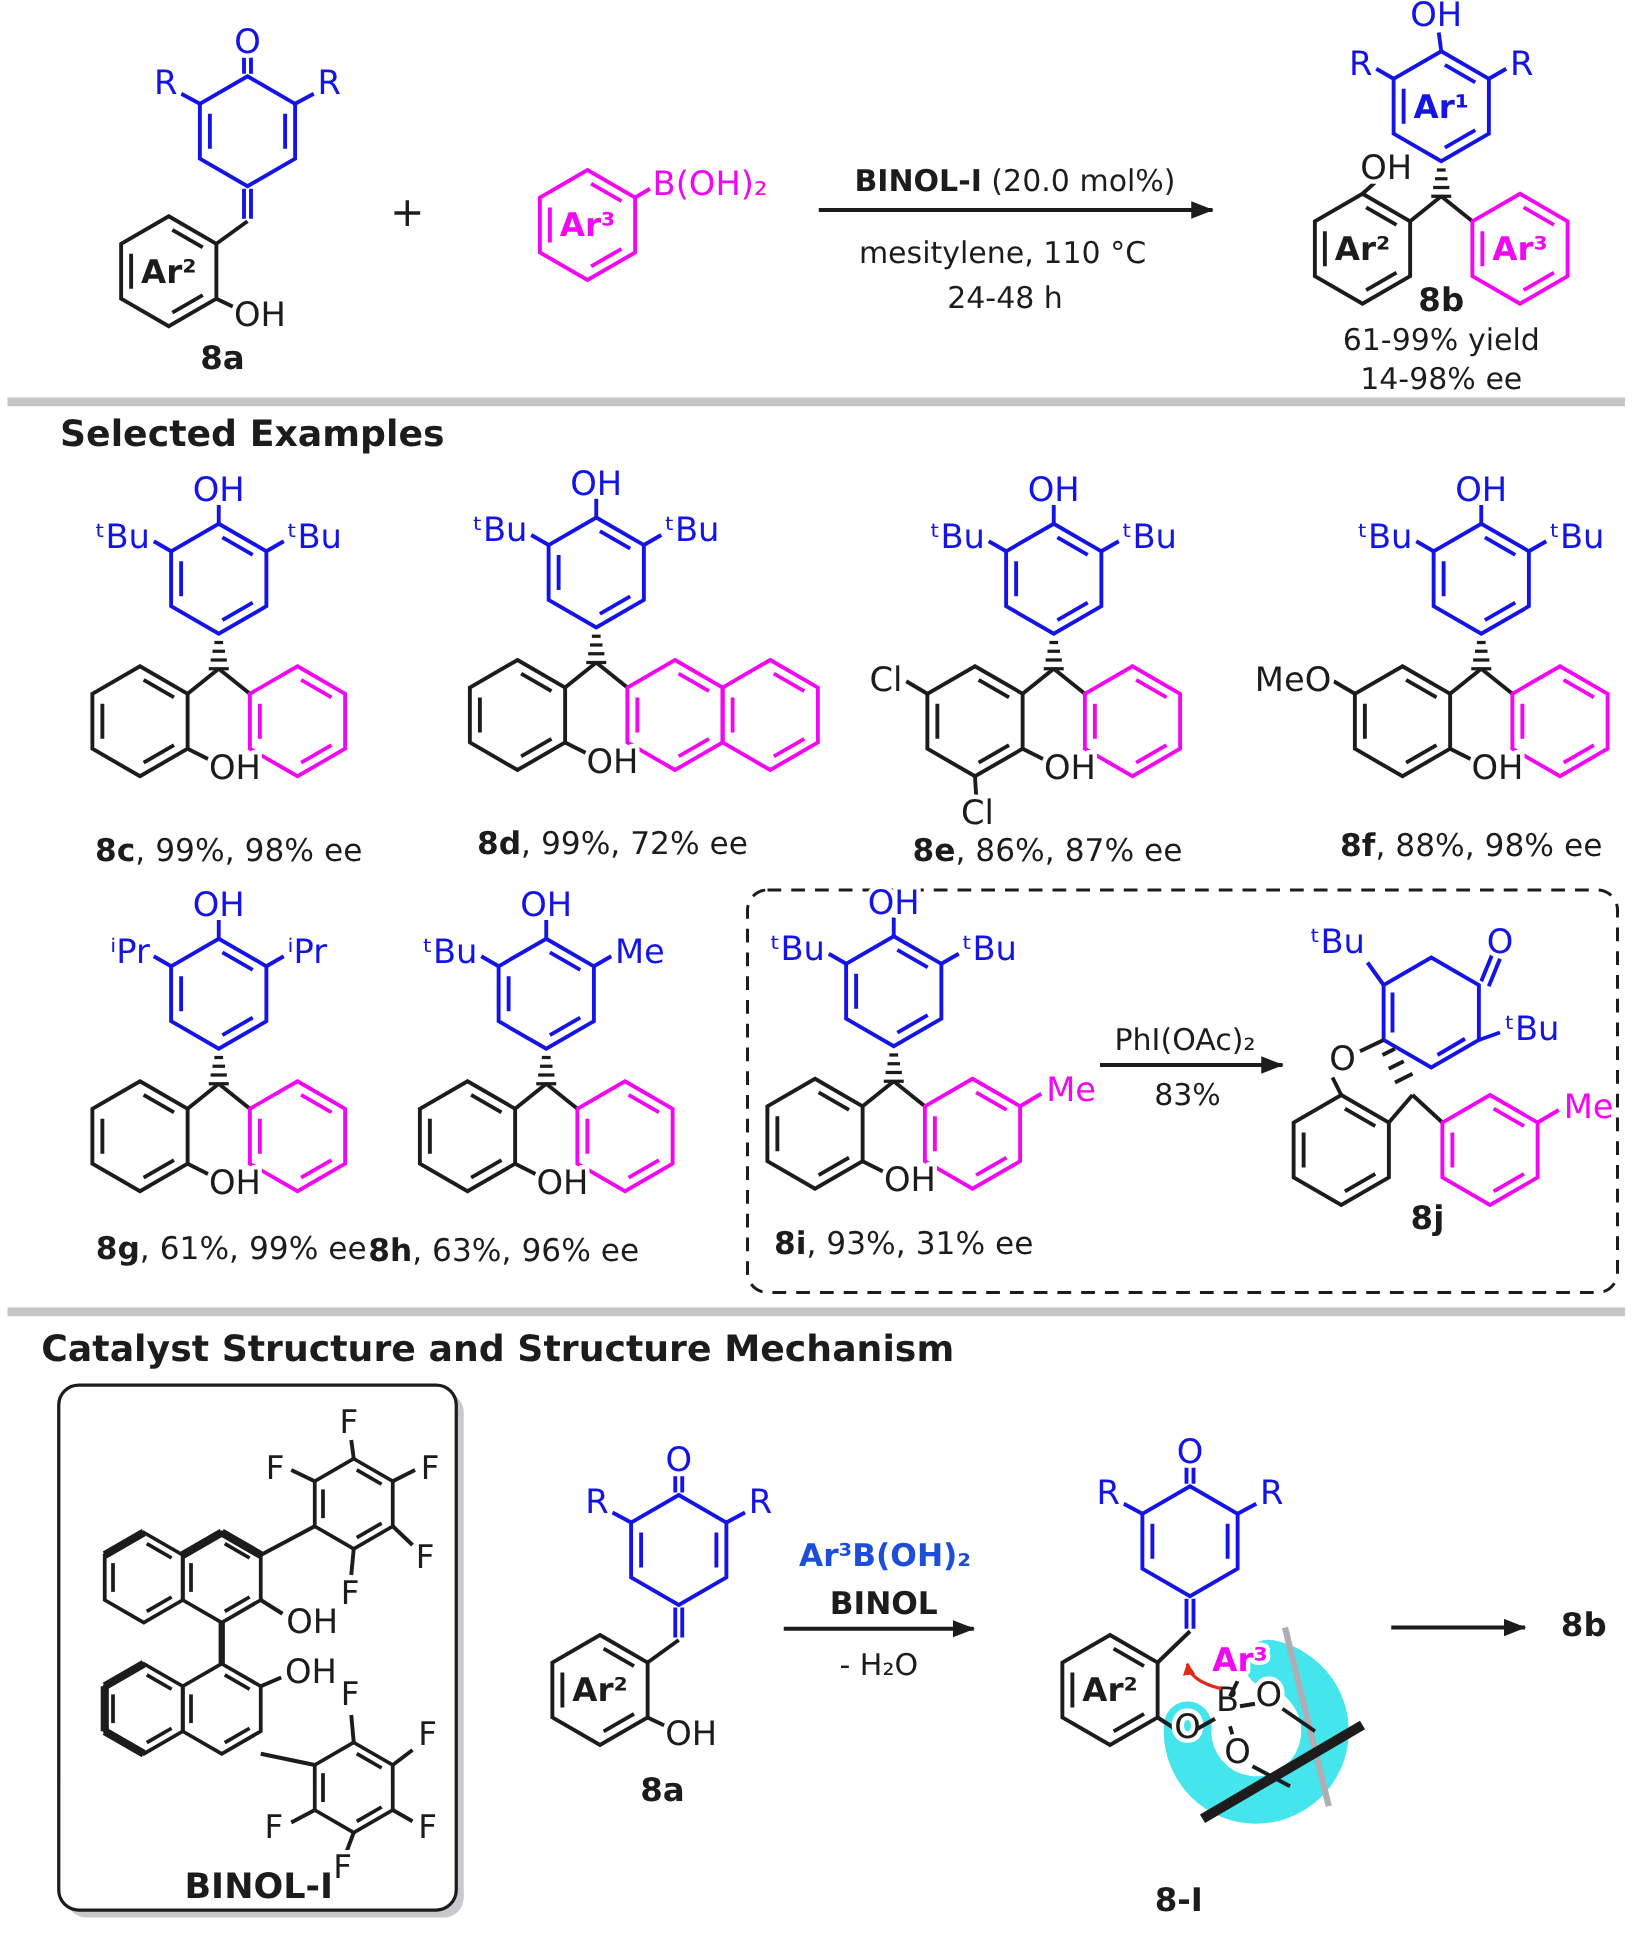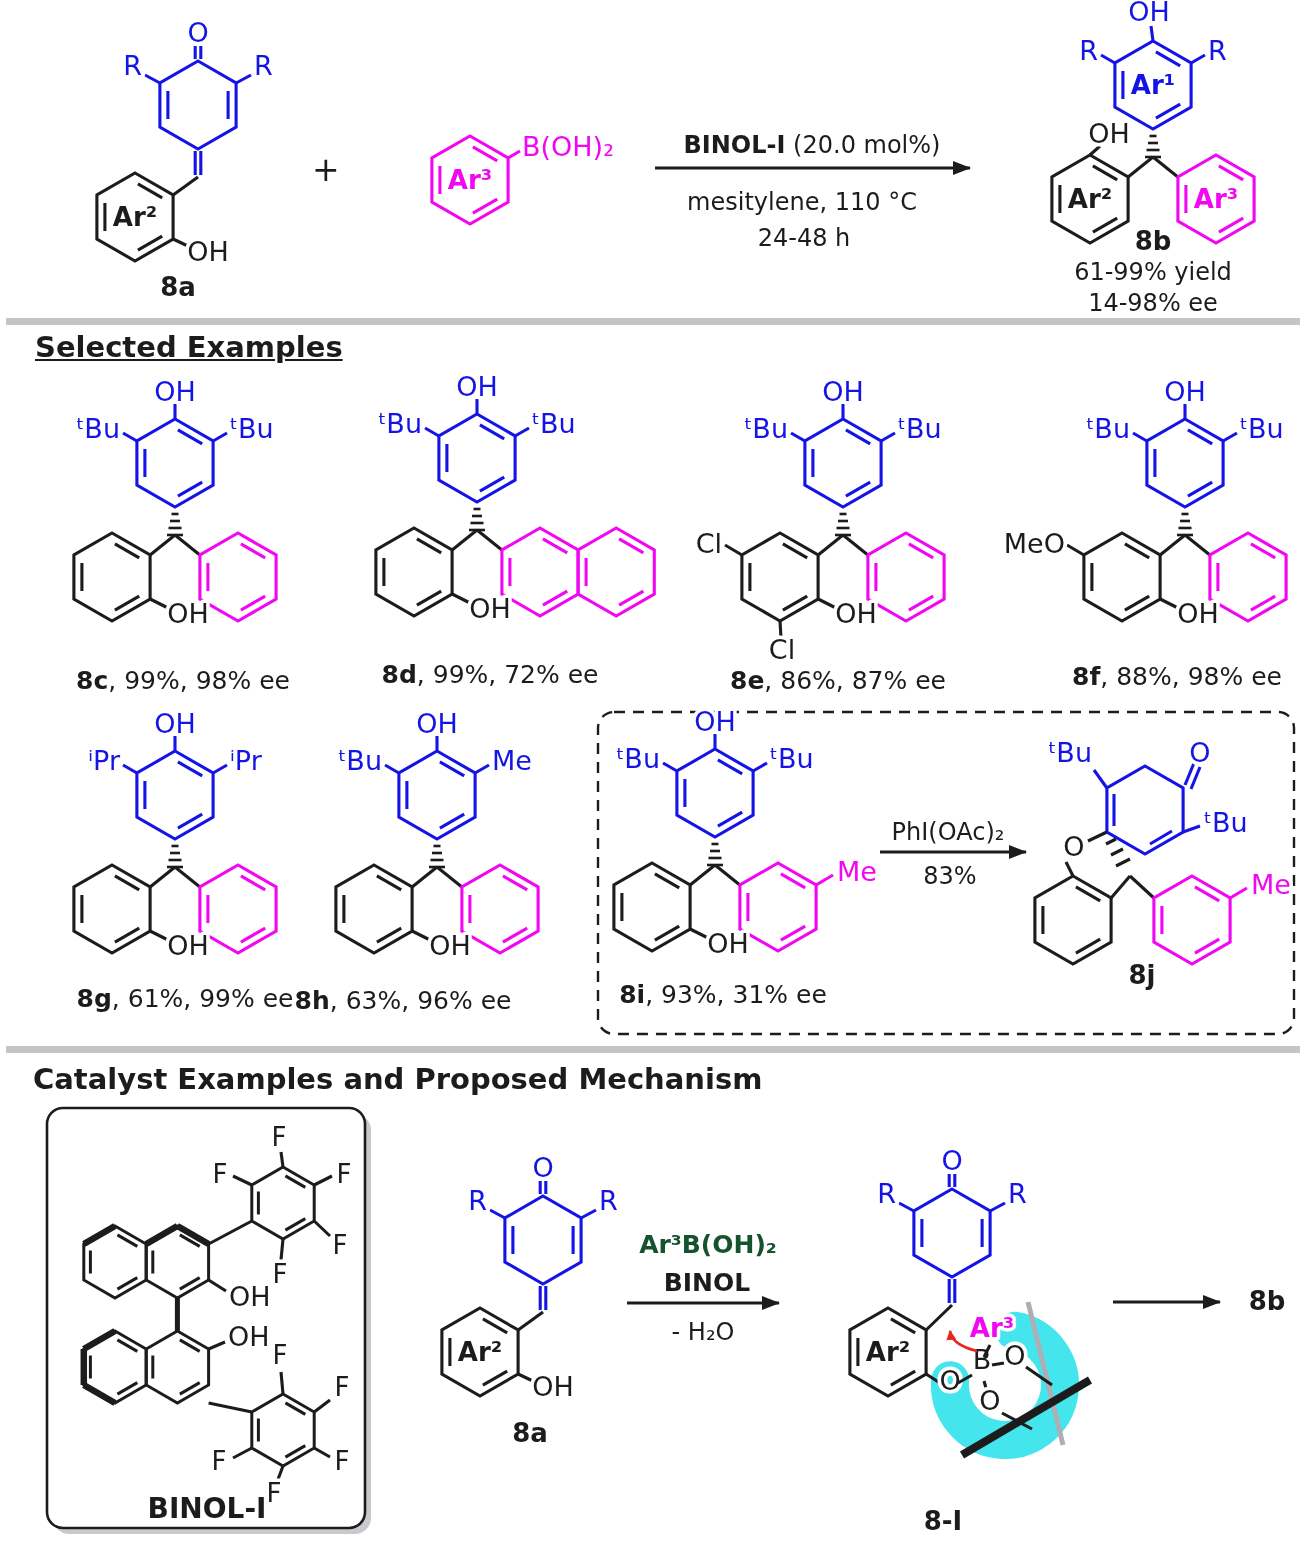--- a/index.html
+++ b/index.html
@@ -18,21 +18,21 @@
   .af{font-size:26px;}
   .b{fill:#1414e6;} .m{fill:#f207f2;} .k{fill:#1c1c1c;}
   .e{text-anchor:end;} .s{text-anchor:start;}
   .ringlbl{font-size:26px;font-weight:bold;}
   
   .ov{position:absolute;white-space:nowrap;}
   .cap{position:absolute;transform:translateX(-50%);font-size:25px;white-space:nowrap;}
   .capb{font-weight:bold;font-size:26px;}
   .hdr{position:absolute;font-weight:bold;font-size:29px;white-space:nowrap;}
   .cond{position:absolute;transform:translateX(-50%);font-size:24px;white-space:nowrap;text-align:right;}
-  .mag{color:#14532d;}
+  .mag{color:#1d4ed8;}
 </style>
 </head>
 <body>
 
 <svg id="gfx" width="1306" height="1546" viewBox="0 0 1306 1546">
   <defs>
     <g id="ring" fill="none" stroke="currentColor" stroke-width="3.1">
       <polygon points="0,-44 38.1,-22 38.1,22 0,44 -38.1,22 -38.1,-22"></polygon>
       <line x1="2.9" y1="-33.1" x2="27.2" y2="-19.1"></line>
       <line x1="27.2" y1="19.1" x2="2.9" y2="33.1"></line>
@@ -373,35 +373,35 @@
 <div class="cap capb" style="left:178px;top:272px;"><b>8a</b></div>
 
 <div class="cond" style="left:812px;top:131px;"><b>BINOL-I</b><span> (20.0 mol%)</span></div>
 <div class="cond" style="left:802px;top:188px;">mesitylene,  110 °C</div>
 <div class="cond" style="left:804px;top:224px;">24-48 h</div>
 
 <div class="cap capb" style="left:1153px;top:226px;"><b>8b</b></div>
 <div class="cap" style="left:1153px;top:258px;font-size:24px;">61-99% yield</div>
 <div class="cap" style="left:1153px;top:289px;font-size:24px;">14-98% ee</div>
 
-<div class="hdr" style="left:35px;top:330px;text-decoration:underline;">Selected Examples</div>
+<div class="hdr" style="left:48px;top:330px;">Selected Examples</div>
 
 <div class="cap" style="left:183px;top:666px;"><b>8c</b><span>, 99%, 98% ee</span></div>
 <div class="cap" style="left:490px;top:660px;"><b>8d</b><span>, 99%, 72% ee</span></div>
 <div class="cap" style="left:838px;top:666px;text-align:right;"><b>8e</b><span>, 86%, 87% ee</span></div>
 <div class="cap" style="left:1177px;top:662px;"><b>8f</b><span>, 88%, 98% ee</span></div>
 <div class="cap" style="left:185px;top:984px;"><b>8g</b><span>, 61%, 99% ee</span></div>
 <div class="cap" style="left:403px;top:986px;"><b>8h</b><span>, 63%, 96% ee</span></div>
 <div class="cap" style="left:723px;top:980px;"><b>8i</b><span>, 93%, 31% ee</span></div>
 <div class="cap capb" style="left:1142px;top:960px;"><b>8j</b></div>
 
 <div class="cond" style="left:948px;top:818px;">PhI(OAc)₂</div>
 <div class="cond" style="left:950px;top:862px;">83%</div>
 
-<div class="hdr" style="left:33px;top:1062px;">Catalyst Examples and Proposed Mechanism</div>
+<div class="hdr" style="left:33px;top:1062px;">Catalyst Structure and Structure Mechanism</div>
 
 <div class="cap capb" style="left:207px;top:1492px;font-size:28px;"><b>BINOL-I</b></div>
 
 <div class="cap capb mag" style="left:708px;top:1230px;font-size:25px;">Ar³B(OH)₂</div>
 <div class="cap capb" style="left:707px;top:1268px;font-size:25px;">BINOL</div>
 <div class="cond" style="left:703px;top:1318px;">- H₂O</div>
 
 <div class="cap capb" style="left:530px;top:1418px;"><b>8a</b></div>
 <div class="cap capb" style="left:943px;top:1466px;margin-top:40px;"><b>8-I</b></div>
 <div class="cap capb" style="left:1267px;top:1286px;"><b>8b</b></div>

